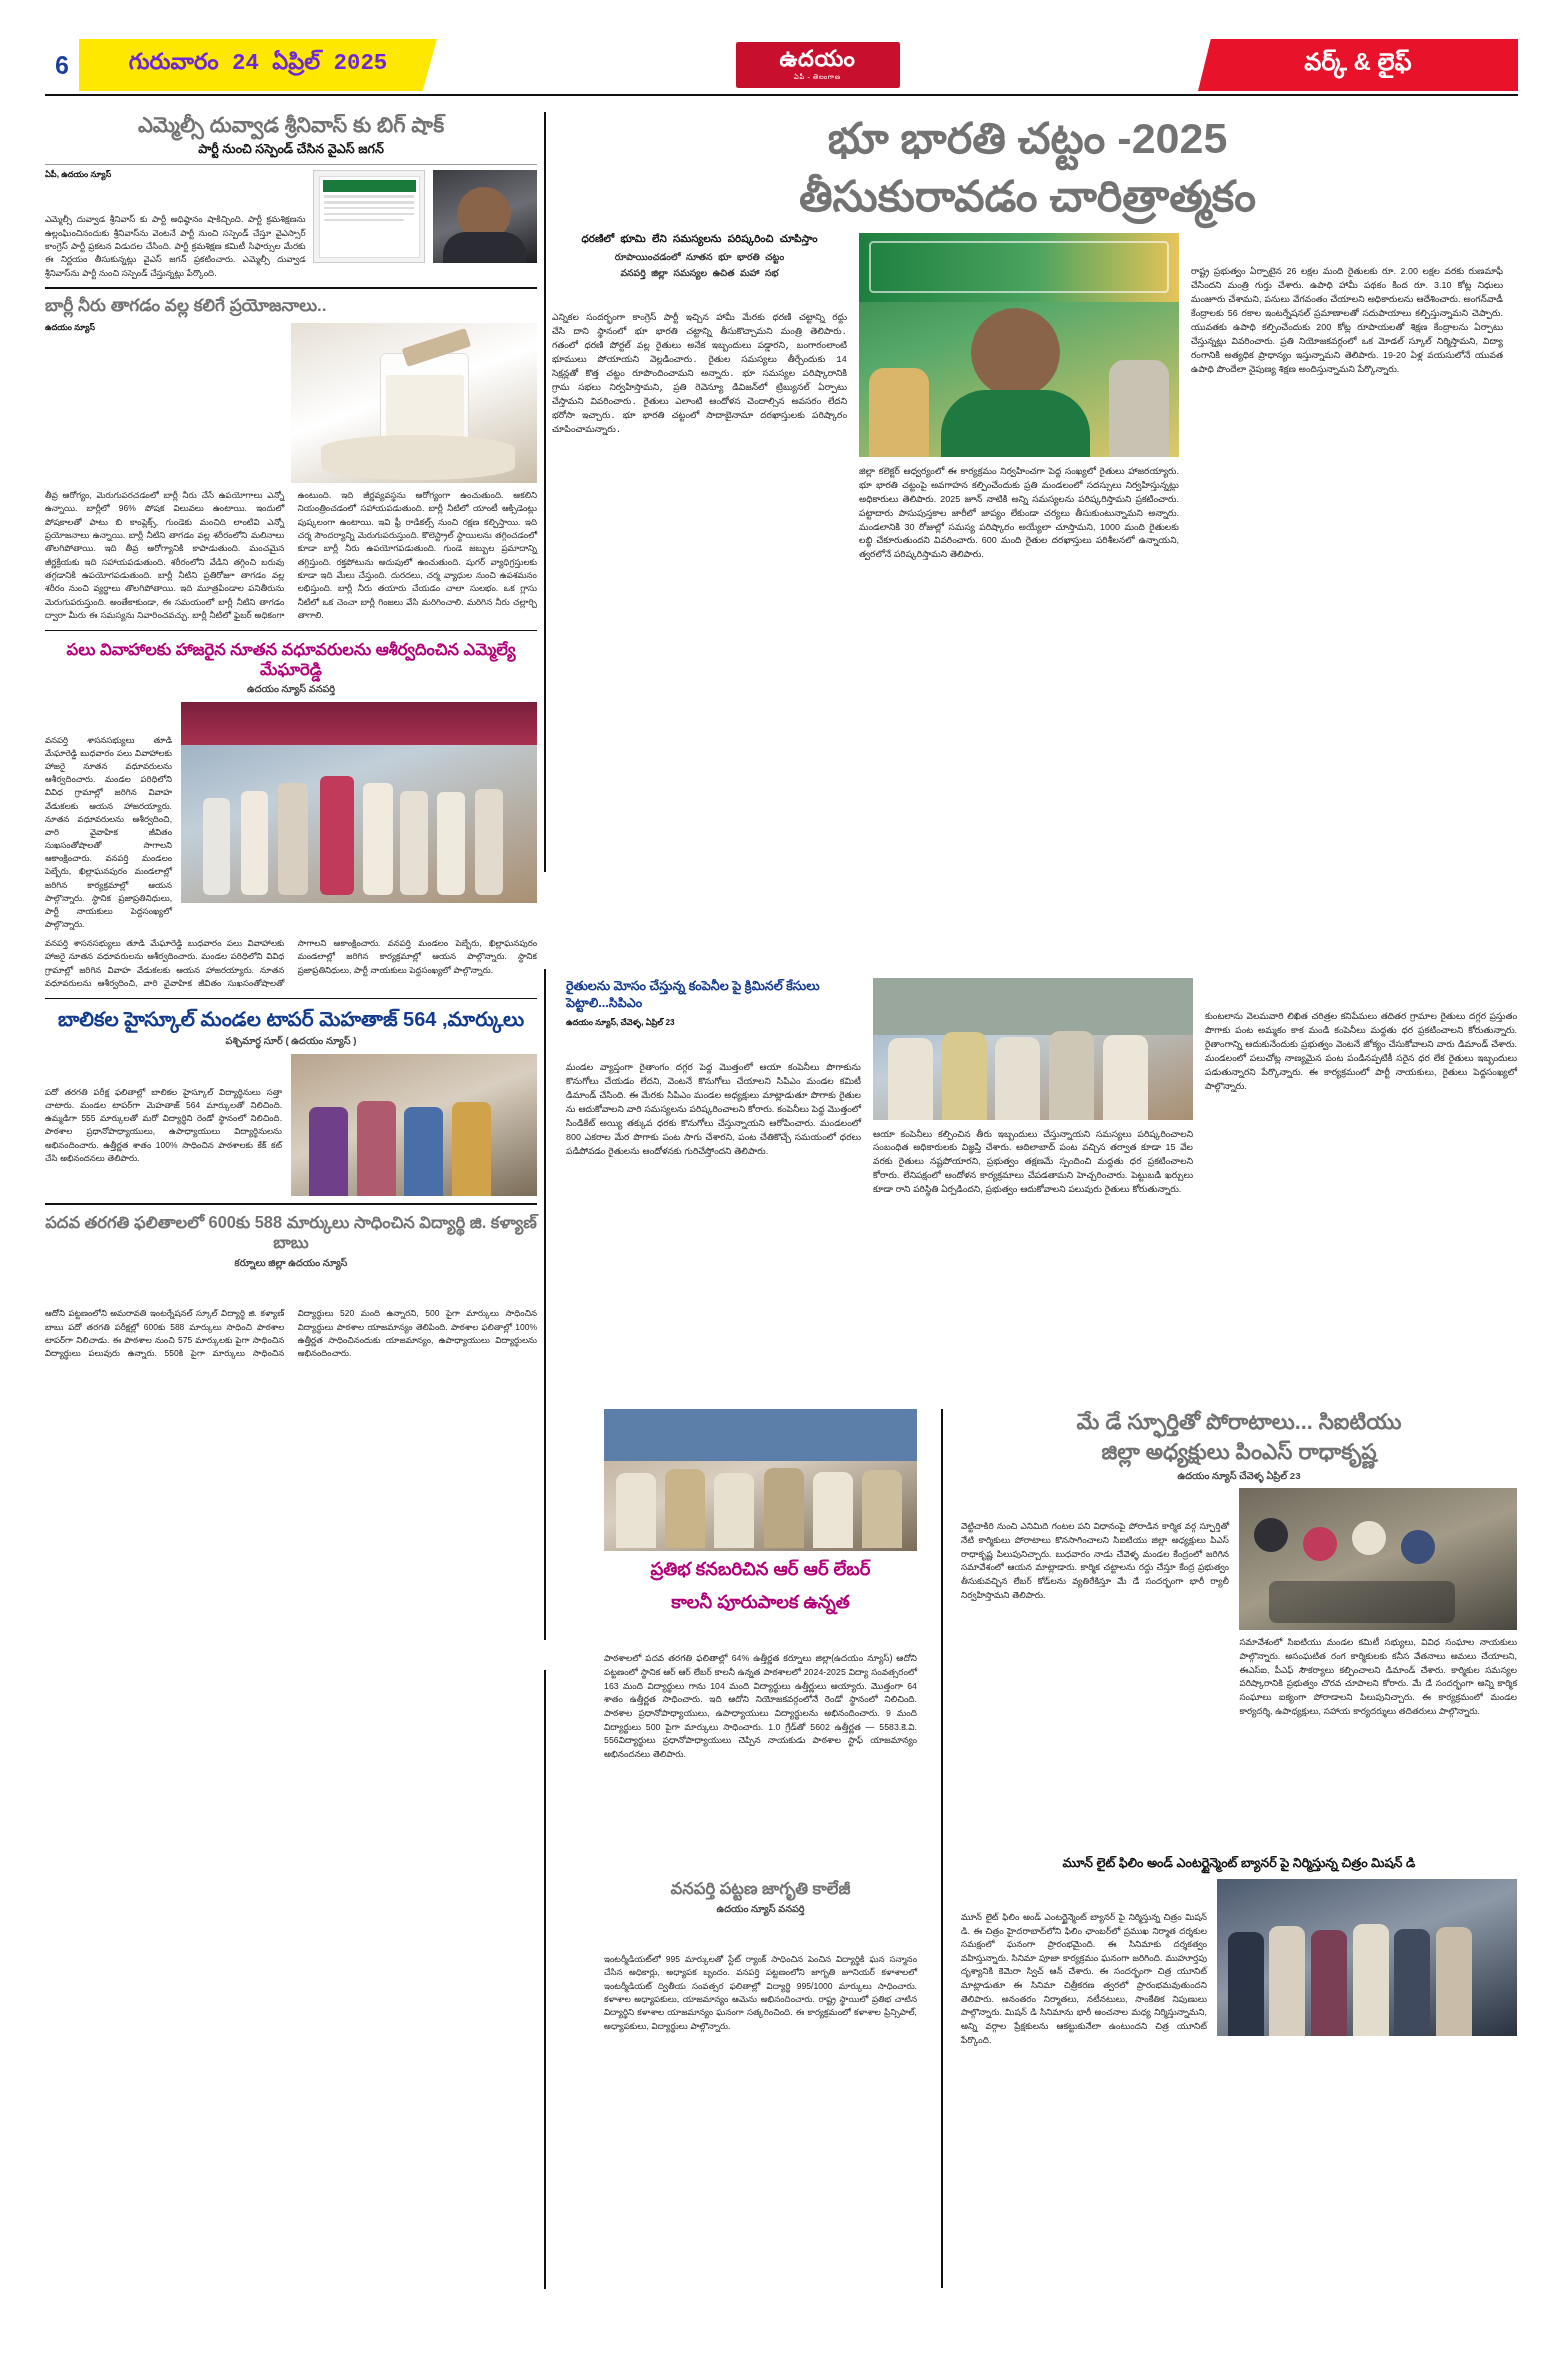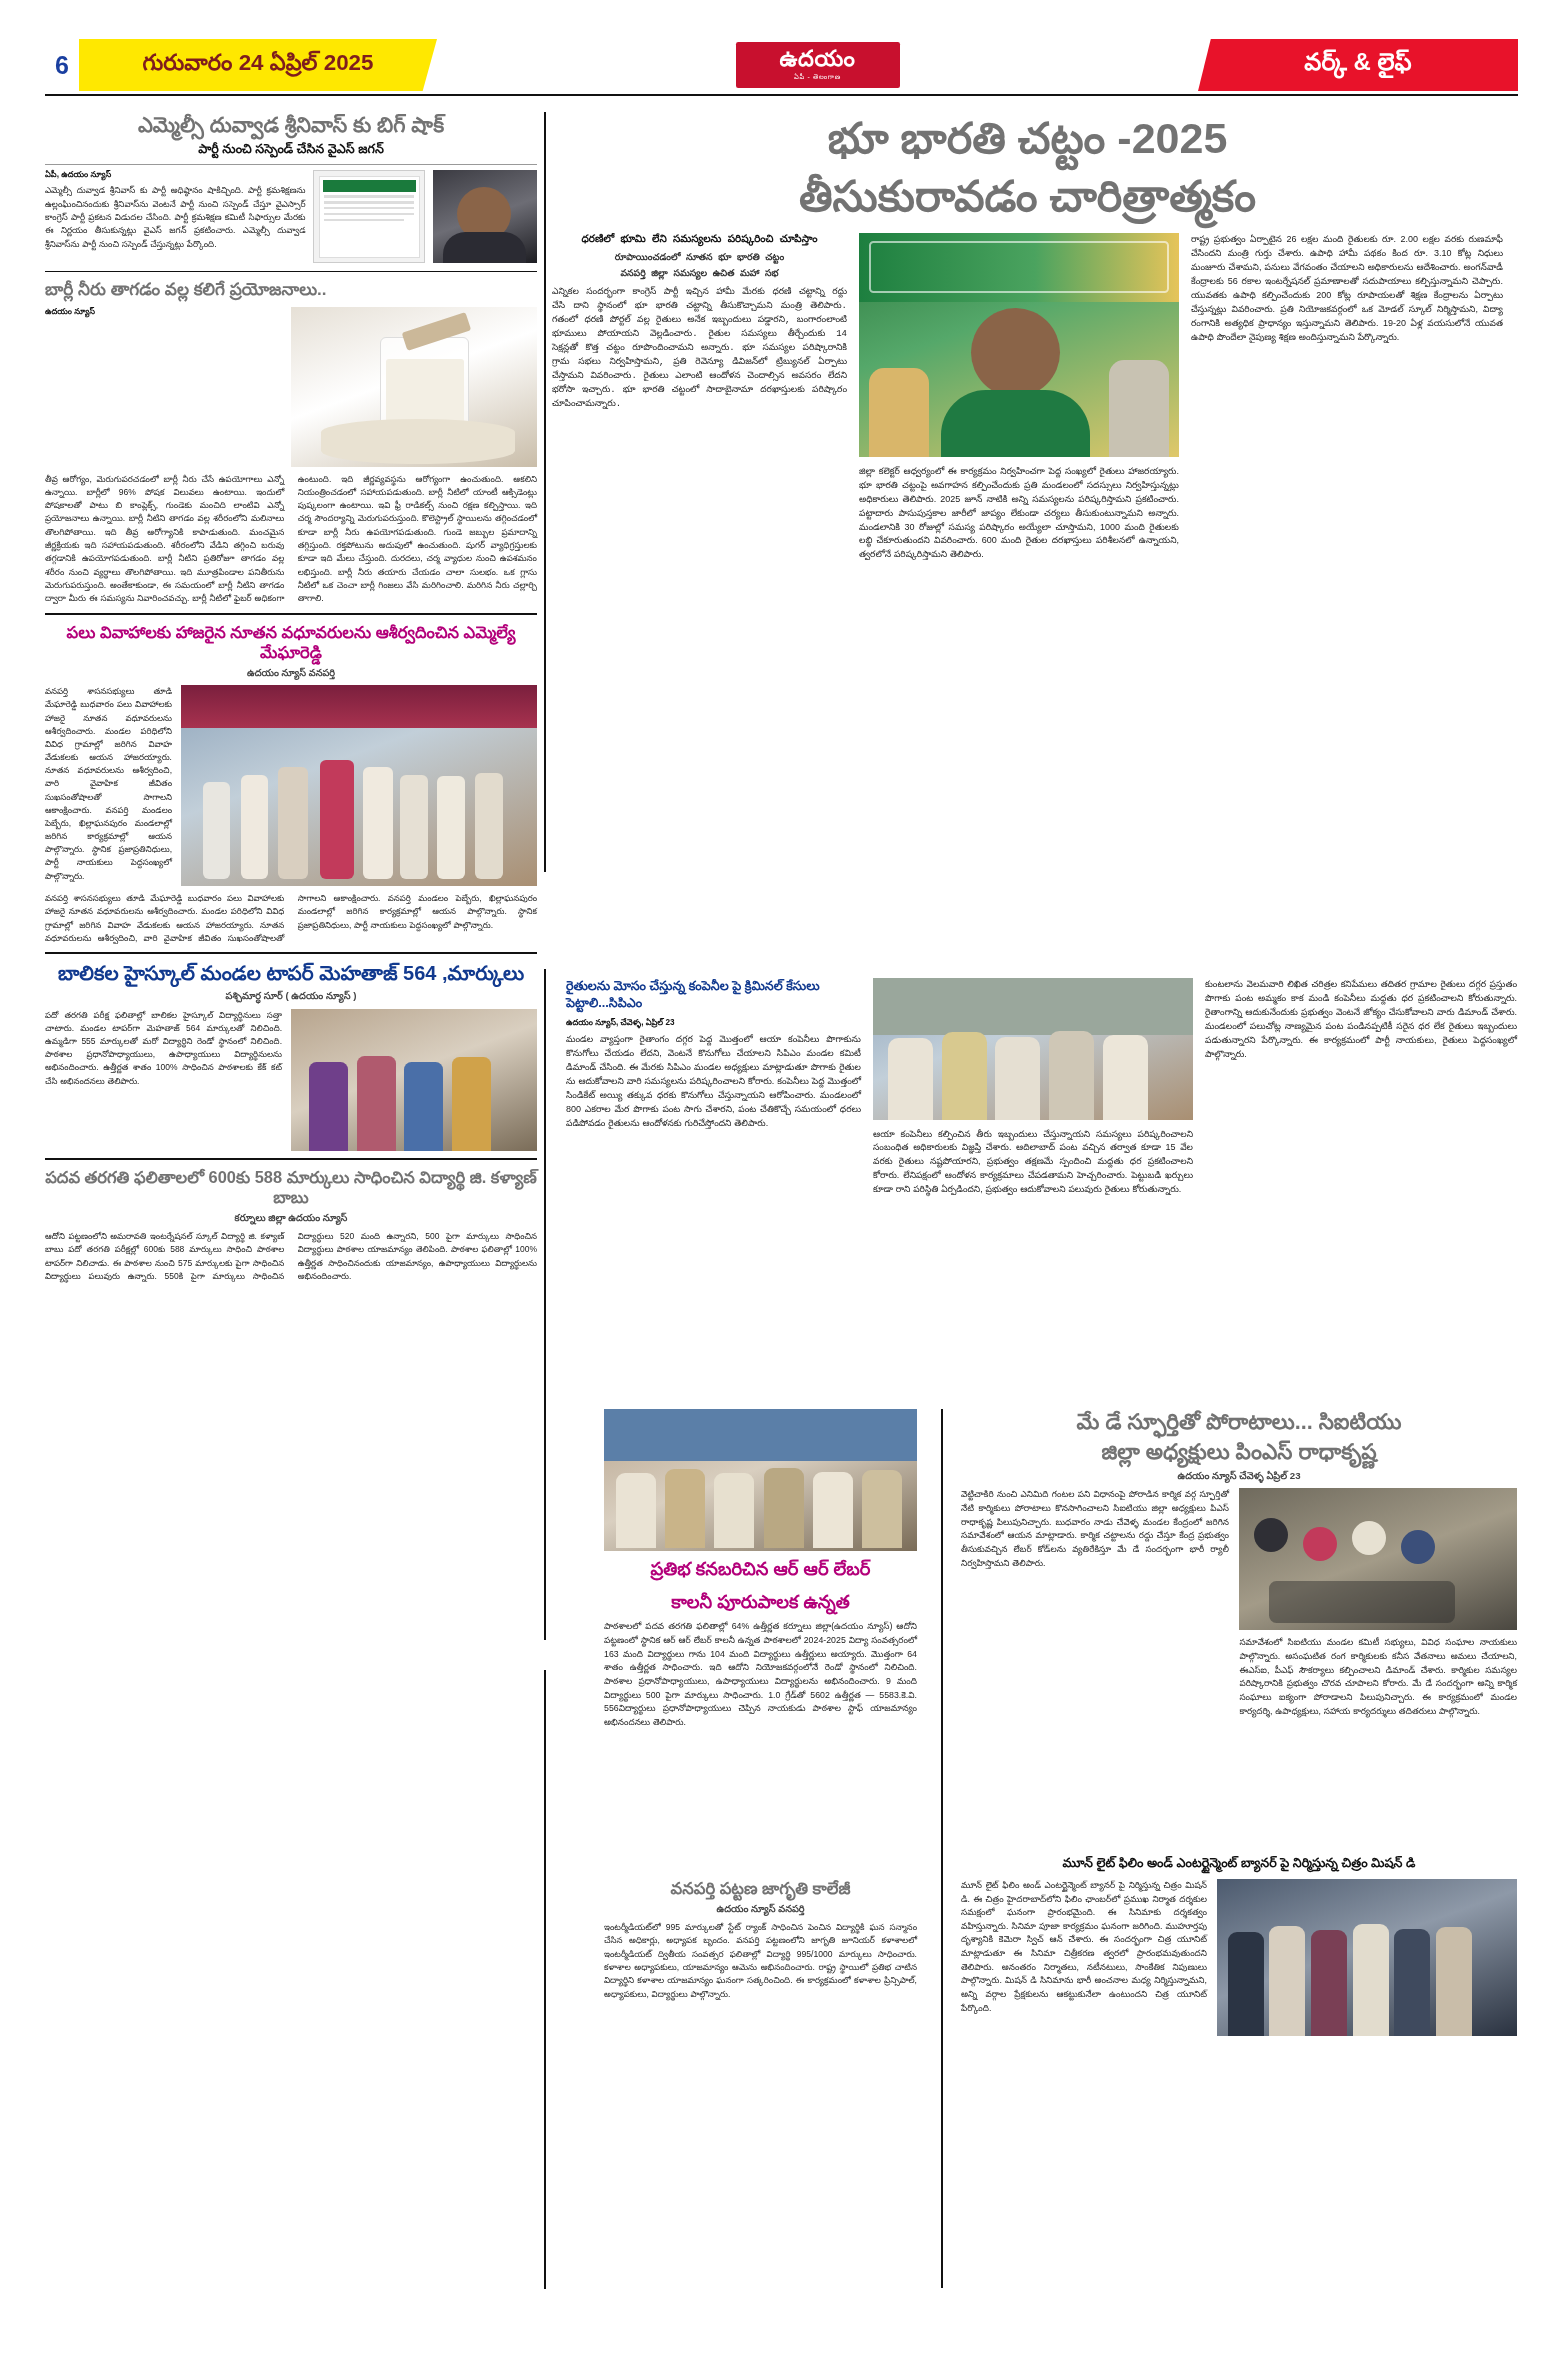--- a/index.html
+++ b/index.html
@@ -24,22 +24,23 @@
     display:flex; align-items:stretch;
   }
   .page-num {
     width:34px; display:flex; align-items:center; justify-content:center;
     font-size:25px; font-weight:bold; color:#1a3fa0;
   }
   .date-bar {
     flex:0 0 358px;
     background:#ffe800;
     display:flex; align-items:center; justify-content:center;
-    font-size:22.4px; font-weight:bold; color:#7f1d1d;
+    font-size:22.4px; font-weight:bold; color:#6d28d9;
     clip-path: polygon(0 0, 100% 0, 96% 100%, 0% 100%);
+    font-family: Liberation Mono, monospace;
   }
   .mast-center {
     flex:1; display:flex; align-items:center; justify-content:center;
     position:relative;
   }
   .logo-box {
     width:164px; height:46px; background:#c8102e; color:#fff;
     display:flex; flex-direction:column; align-items:center; justify-content:center;
     border-radius:2.2px;
   }
@@ -62,21 +63,21 @@
   .headline {
     font-weight:bold; line-height:1.22; text-align:center;
   }
   .byline {
     font-size:9.7px; font-weight:bold; text-align:center; color:#444; margin:4.5px 0;
   }
 
   
   .body-col {
     font-size:9.2px; line-height:1.55; text-align:justify; color:#1a1a1a;
-    hyphens:auto; word-spacing:0.4px;
+    hyphens:auto; word-spacing:0.4px;margin-top:32px;
   }
 
   
   .photo { background:#cfd6dd; position:relative; overflow:hidden; }
   .photo .ph-grad {
     position:absolute; inset:0;
     background:linear-gradient(135deg,#9fb3c8 0%,#cdd9e5 35%,#b9c6b0 65%,#8fa48b 100%);
   }
   .photo.people .ph-grad { background:linear-gradient(160deg,#8fa5bb 0%,#c2cfd9 40%,#a98f72 100%); }
   .photo.portrait .ph-grad { background:linear-gradient(160deg,#3b3b42 0%,#6d6d75 50%,#1d1d22 100%); }

